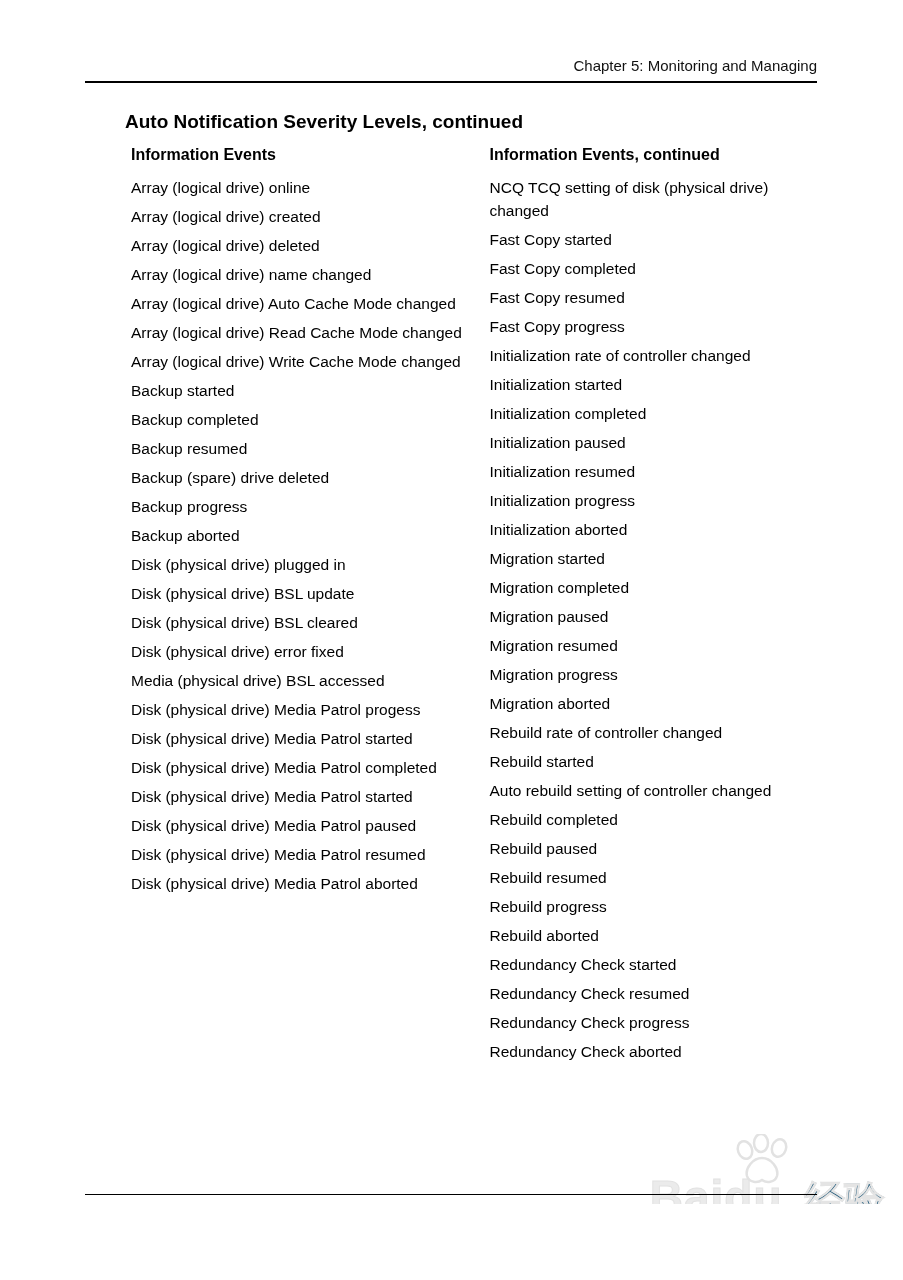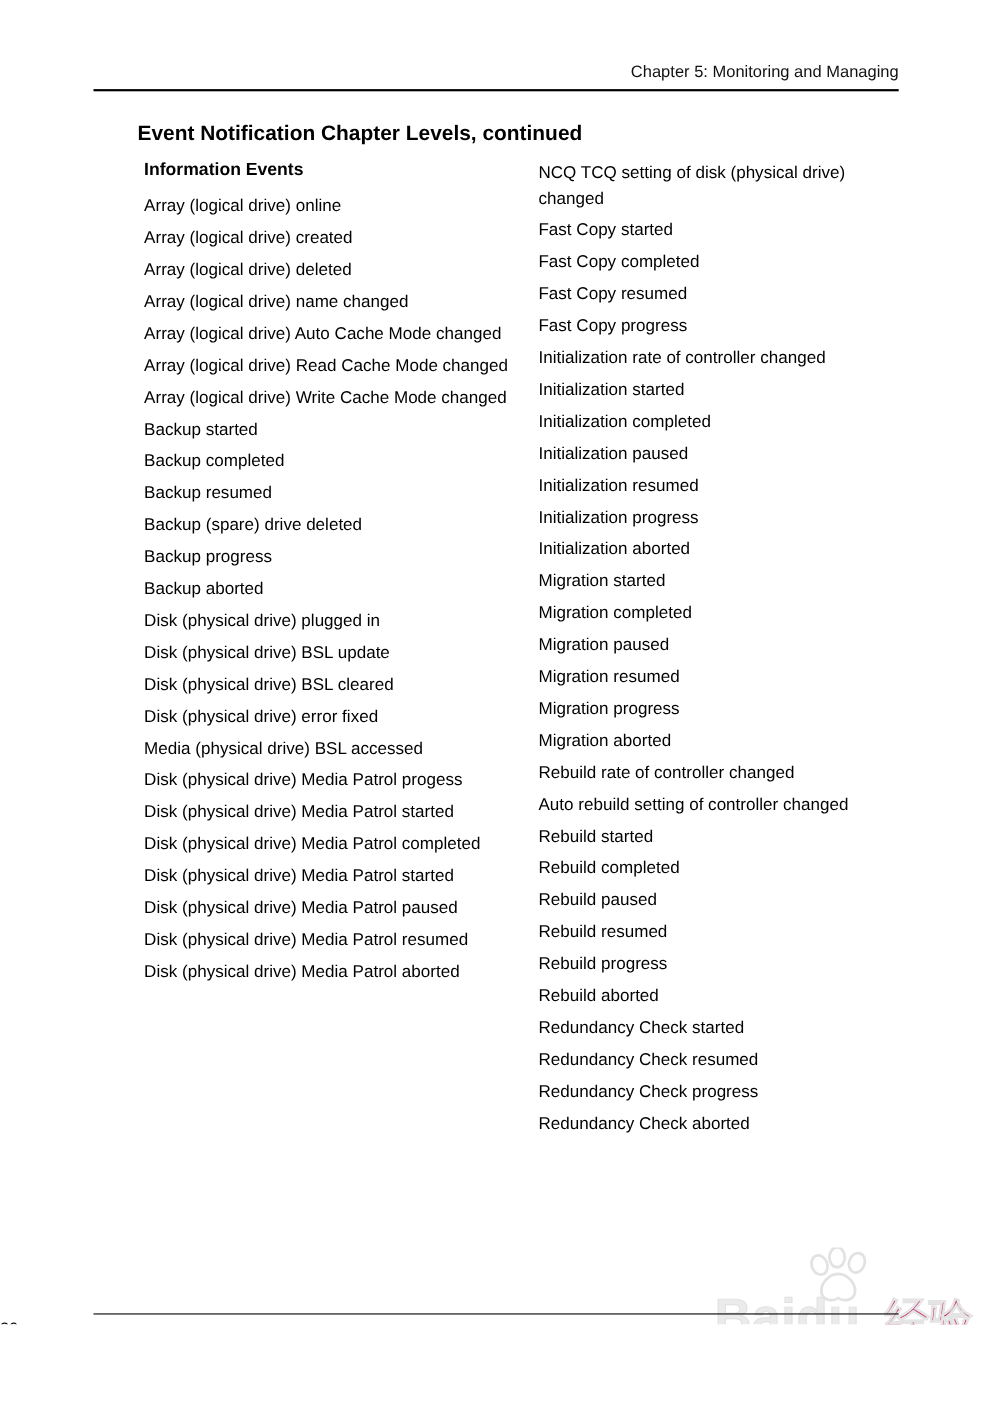--- a/index.html
+++ b/index.html
@@ -88,21 +88,21 @@
     color: #ebebeb;
     -webkit-text-stroke: 1px #e2e2e2;
   }
   .wm-paw {
     margin-left: -56px;
     margin-bottom: 34px;
   }
   .wm-cn {
     font-size: 40px;
     font-weight: bold;
-    color: #be185d;
+    color: #0c4a6e;
     -webkit-text-stroke: 1px #e4e4e4;
     margin-left: 6px;
   }
   .wm-url {
     margin-top: 8px;
     font-size: 26px;
     font-weight: bold;
     color: #ebebeb;
     -webkit-text-stroke: 1px #e3e3e3;
     letter-spacing: 1px;
@@ -128,21 +128,21 @@
 </style>
 </head>
 <body>
 
 <div class="page">
 
   <div class="running-header">Chapter 5: Monitoring and Managing</div>
   <div class="header-rule"></div>
 
   <div class="content">
-    <div class="page-title">Event Notification Chapter Levels, continued</div>
+    <div class="page-title">Auto Notification Severity Levels, continued</div>
 
     <div class="columns">
       <div class="col left">
         <div class="col-heading">Information Events</div>
         <ul class="event-list">
             <li class="event-item">Array (logical drive) online</li>
             <li class="event-item">Array (logical drive) created</li>
             <li class="event-item">Array (logical drive) deleted</li>
             <li class="event-item">Array (logical drive) name changed</li>
             <li class="event-item">Array (logical drive) Auto Cache Mode changed</li>
@@ -162,42 +162,43 @@
             <li class="event-item">Disk (physical drive) Media Patrol progess</li>
             <li class="event-item">Disk (physical drive) Media Patrol started</li>
             <li class="event-item">Disk (physical drive) Media Patrol completed</li>
             <li class="event-item">Disk (physical drive) Media Patrol started</li>
             <li class="event-item">Disk (physical drive) Media Patrol paused</li>
             <li class="event-item">Disk (physical drive) Media Patrol resumed</li>
             <li class="event-item">Disk (physical drive) Media Patrol aborted</li>
           </ul>
       </div>
       <div class="col right">
+        <div class="col-heading">Information Events, continued</div>
         <ul class="event-list">
             <li class="event-item">NCQ TCQ setting of disk (physical drive) changed</li>
             <li class="event-item">Fast Copy started</li>
             <li class="event-item">Fast Copy completed</li>
             <li class="event-item">Fast Copy resumed</li>
             <li class="event-item">Fast Copy progress</li>
             <li class="event-item">Initialization rate of controller changed</li>
             <li class="event-item">Initialization started</li>
             <li class="event-item">Initialization completed</li>
             <li class="event-item">Initialization paused</li>
             <li class="event-item">Initialization resumed</li>
             <li class="event-item">Initialization progress</li>
             <li class="event-item">Initialization aborted</li>
             <li class="event-item">Migration started</li>
             <li class="event-item">Migration completed</li>
             <li class="event-item">Migration paused</li>
             <li class="event-item">Migration resumed</li>
             <li class="event-item">Migration progress</li>
             <li class="event-item">Migration aborted</li>
             <li class="event-item">Rebuild rate of controller changed</li>
+            <li class="event-item">Rebuild started</li>
             <li class="event-item">Auto rebuild setting of controller changed</li>
-            <li class="event-item">Rebuild started</li>
             <li class="event-item">Rebuild completed</li>
             <li class="event-item">Rebuild paused</li>
             <li class="event-item">Rebuild resumed</li>
             <li class="event-item">Rebuild progress</li>
             <li class="event-item">Rebuild aborted</li>
             <li class="event-item">Redundancy Check started</li>
             <li class="event-item">Redundancy Check resumed</li>
             <li class="event-item">Redundancy Check progress</li>
             <li class="event-item">Redundancy Check aborted</li>
           </ul>

